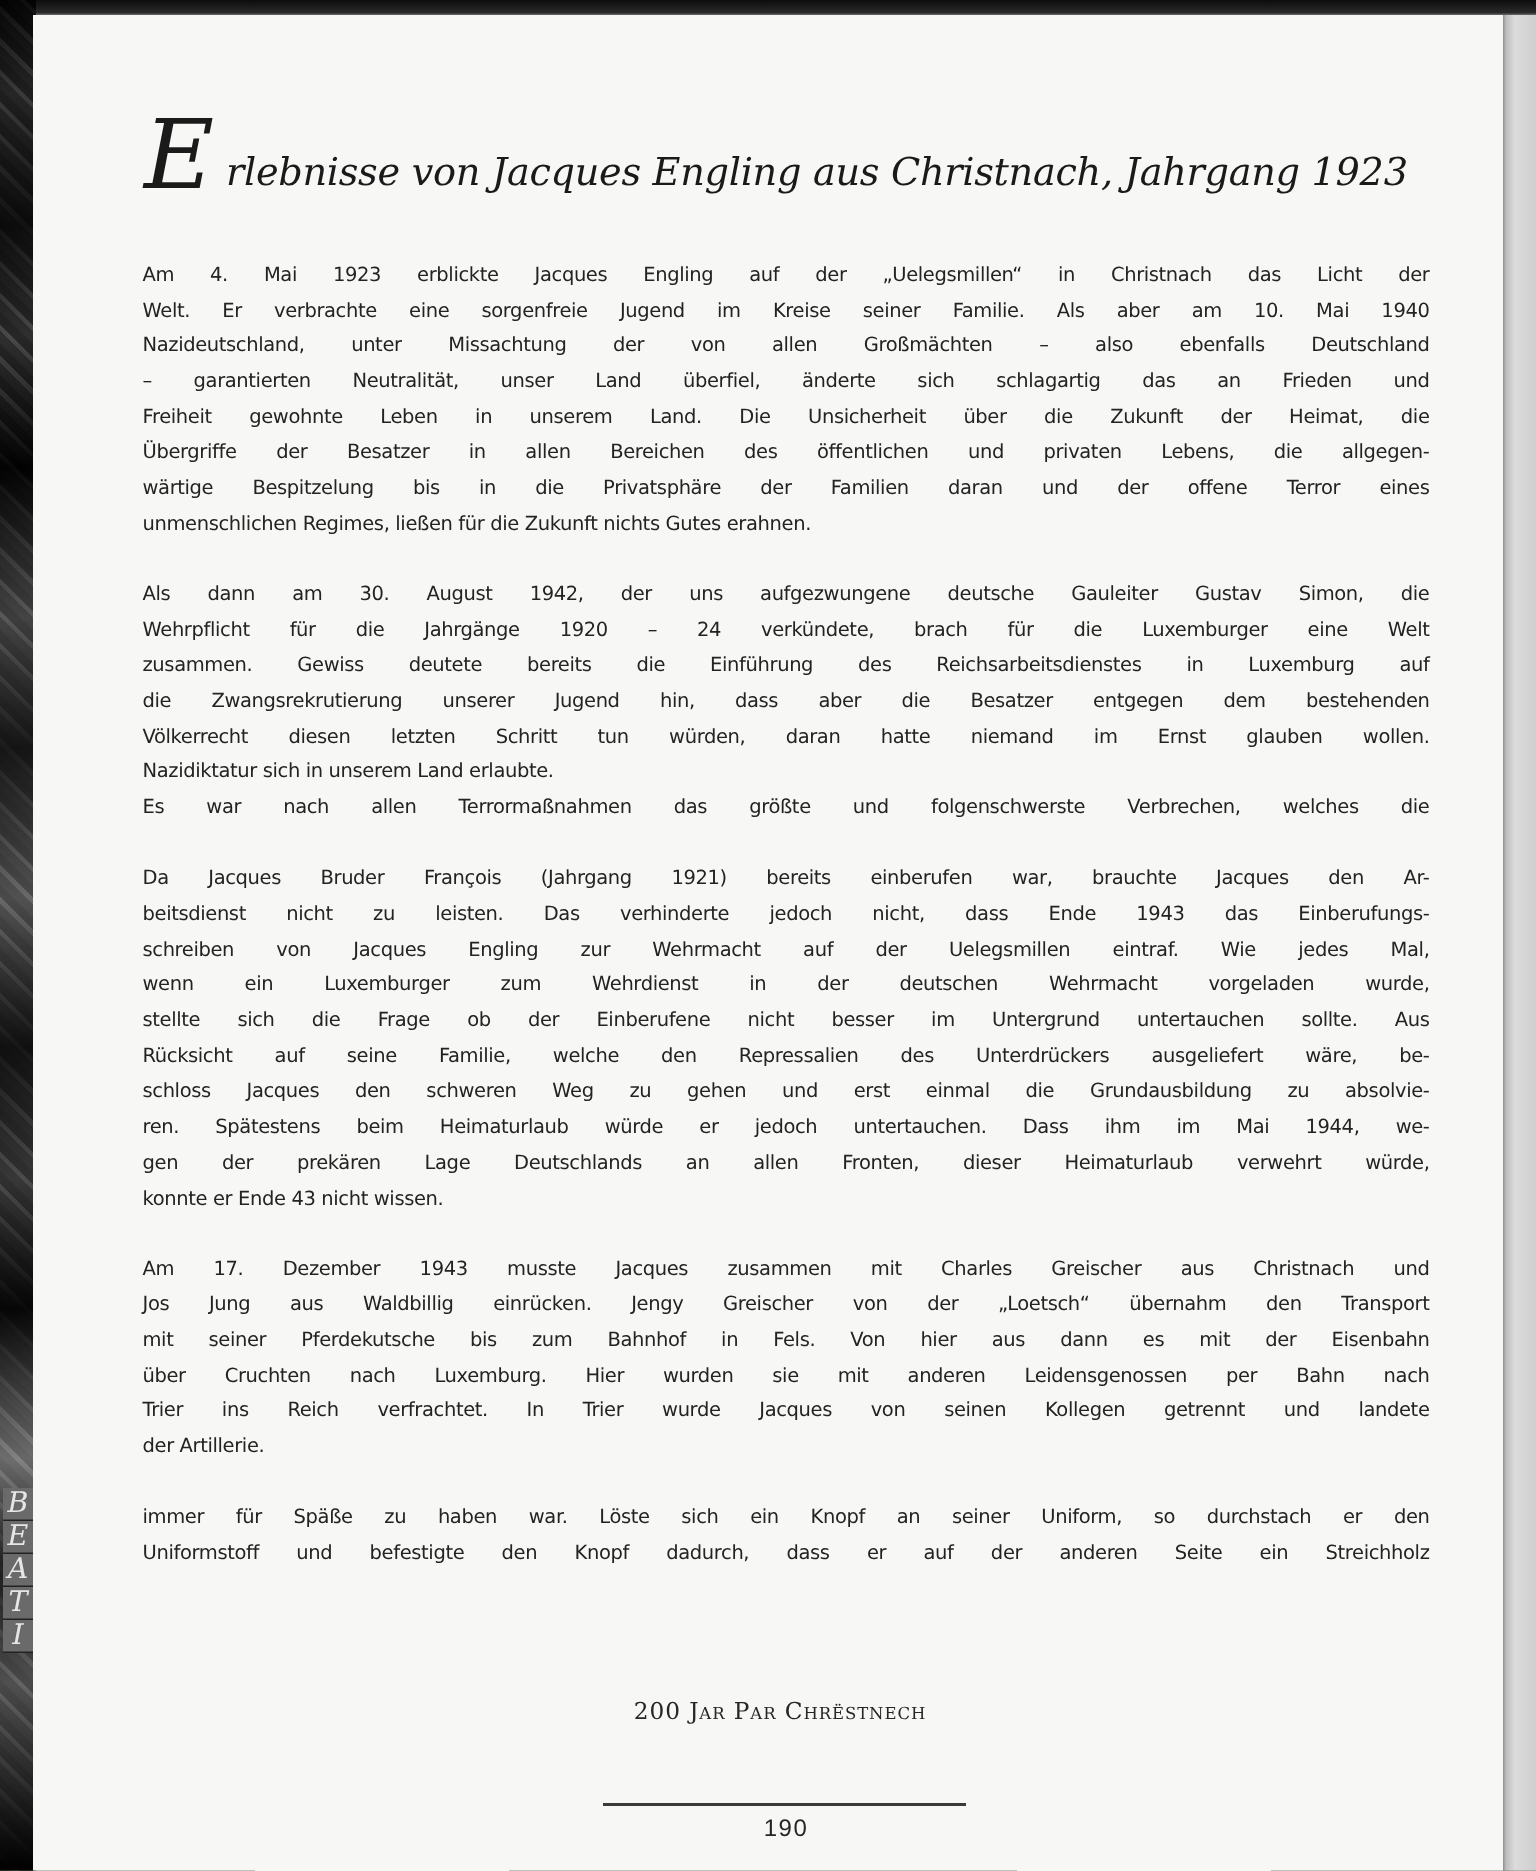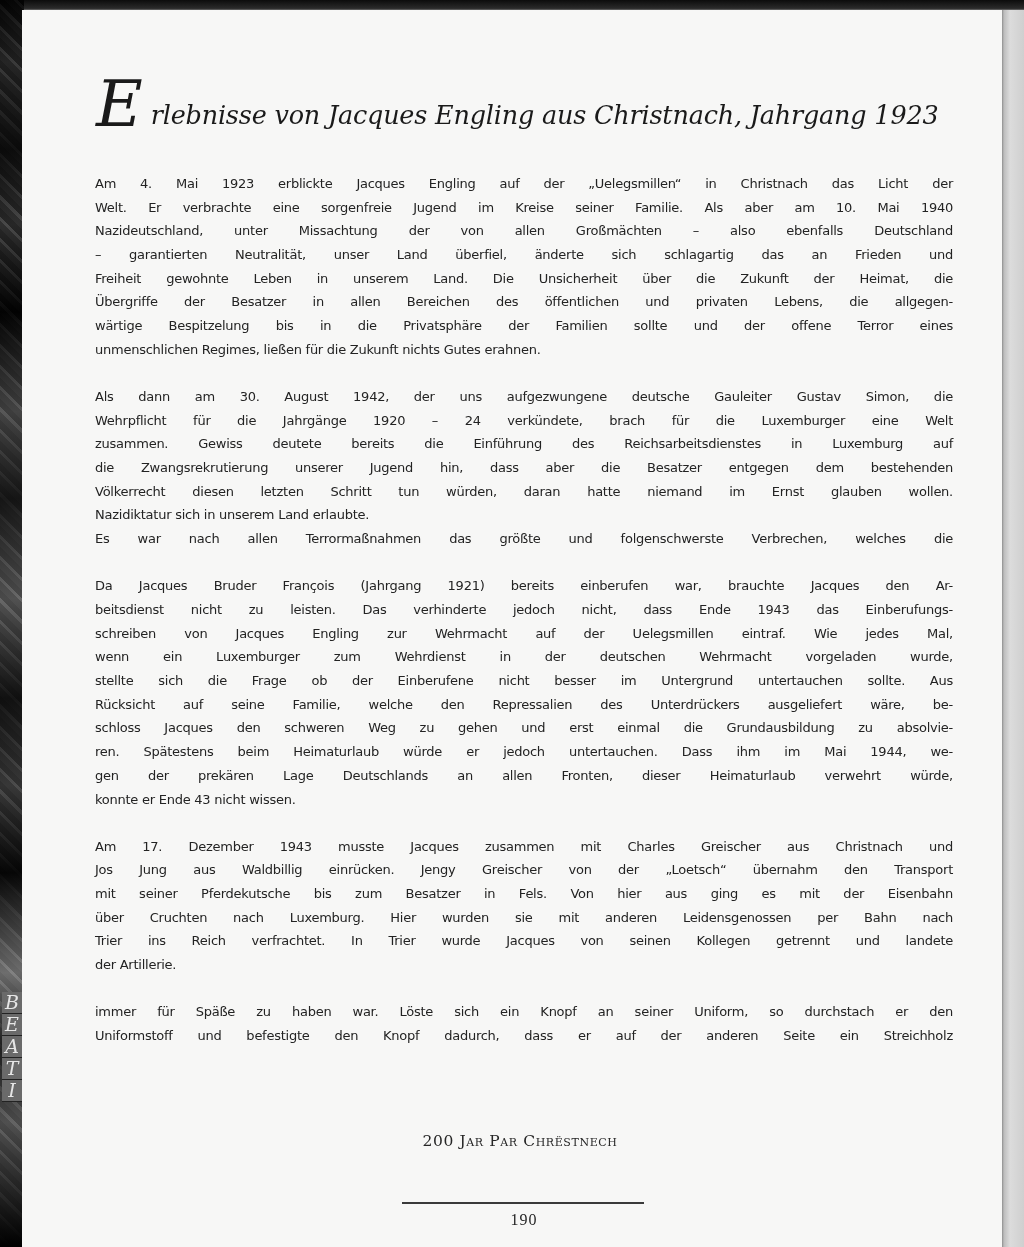--- a/index.html
+++ b/index.html
@@ -105,21 +105,21 @@
     .footer-rule {
       position: absolute;
       left: 402px; top: 1202px;
       width: 242px; height: 2px;
       background: #3a3a3a;
     }
     .page-number {
       position: absolute;
       left: 490px; top: 1211px; width: 68px;
       text-align: center;
-      font-family: Liberation Serif, serif;
+      font-family: Liberation Sans, sans-serif;
       font-size: 16px;
       letter-spacing: 1px;
       color: #262626;
     }
   </style>
 </head>
 <body>
 
 <div class="top-shadow"></div>
 
@@ -140,21 +140,21 @@
 </h1>
 
 <div class="body-text">
   <p class="para">
     <span class="line">Am 4. Mai 1923 erblickte Jacques Engling auf der „Uelegsmillen“ in Christnach das Licht der</span>
     <span class="line">Welt. Er verbrachte eine sorgenfreie Jugend im Kreise seiner Familie. Als aber am 10. Mai 1940</span>
     <span class="line">Nazideutschland, unter Missachtung der von allen Großmächten – also ebenfalls Deutschland</span>
     <span class="line">– garantierten Neutralität, unser Land überfiel, änderte sich schlagartig das an Frieden und</span>
     <span class="line">Freiheit gewohnte Leben in unserem Land. Die Unsicherheit über die Zukunft der Heimat, die</span>
     <span class="line">Übergriffe der Besatzer in allen Bereichen des öffentlichen und privaten Lebens, die allgegen-</span>
-    <span class="line">wärtige Bespitzelung bis in die Privatsphäre der Familien sollte und der offene Terror eines</span>
+    <span class="line">wärtige Bespitzelung bis in die Privatsphäre der Familien daran und der offene Terror eines</span>
     <span class="line last">unmenschlichen Regimes, ließen für die Zukunft nichts Gutes erahnen.</span>
   </p>
   <p class="para">
     <span class="line">Als dann am 30. August 1942, der uns aufgezwungene deutsche Gauleiter Gustav Simon, die</span>
     <span class="line">Wehrpflicht für die Jahrgänge 1920 – 24 verkündete, brach für die Luxemburger eine Welt</span>
     <span class="line">zusammen. Gewiss deutete bereits die Einführung des Reichsarbeitsdienstes in Luxemburg auf</span>
     <span class="line">die Zwangsrekrutierung unserer Jugend hin, dass aber die Besatzer entgegen dem bestehenden</span>
     <span class="line">Völkerrecht diesen letzten Schritt tun würden, daran hatte niemand im Ernst glauben wollen.</span>
     <span class="line last">Nazidiktatur sich in unserem Land erlaubte.</span>
     <span class="line">Es war nach allen Terrormaßnahmen das größte und folgenschwerste Verbrechen, welches die</span>
@@ -167,21 +167,21 @@
     <span class="line">stellte sich die Frage ob der Einberufene nicht besser im Untergrund untertauchen sollte. Aus</span>
     <span class="line">Rücksicht auf seine Familie, welche den Repressalien des Unterdrückers ausgeliefert wäre, be-</span>
     <span class="line">schloss Jacques den schweren Weg zu gehen und erst einmal die Grundausbildung zu absolvie-</span>
     <span class="line">ren. Spätestens beim Heimaturlaub würde er jedoch untertauchen. Dass ihm im Mai 1944, we-</span>
     <span class="line">gen der prekären Lage Deutschlands an allen Fronten, dieser Heimaturlaub verwehrt würde,</span>
     <span class="line last">konnte er Ende 43 nicht wissen.</span>
   </p>
   <p class="para">
     <span class="line">Am 17. Dezember 1943 musste Jacques zusammen mit Charles Greischer aus Christnach und</span>
     <span class="line">Jos Jung aus Waldbillig einrücken. Jengy Greischer von der „Loetsch“ übernahm den Transport</span>
-    <span class="line">mit seiner Pferdekutsche bis zum Besatzer in Fels. Von hier aus ging es mit der Eisenbahn</span>
+    <span class="line">mit seiner Pferdekutsche bis zum Bahnhof in Fels. Von hier aus dann es mit der Eisenbahn</span>
     <span class="line">über Cruchten nach Luxemburg. Hier wurden sie mit anderen Leidensgenossen per Bahn nach</span>
     <span class="line">Trier ins Reich verfrachtet. In Trier wurde Jacques von seinen Kollegen getrennt und landete</span>
     <span class="line last">der Artillerie.</span>
   </p>
   <p class="para">
     <span class="line">immer für Späße zu haben war. Löste sich ein Knopf an seiner Uniform, so durchstach er den</span>
     <span class="line">Uniformstoff und befestigte den Knopf dadurch, dass er auf der anderen Seite ein Streichholz</span>
   </p>
 </div>
 

